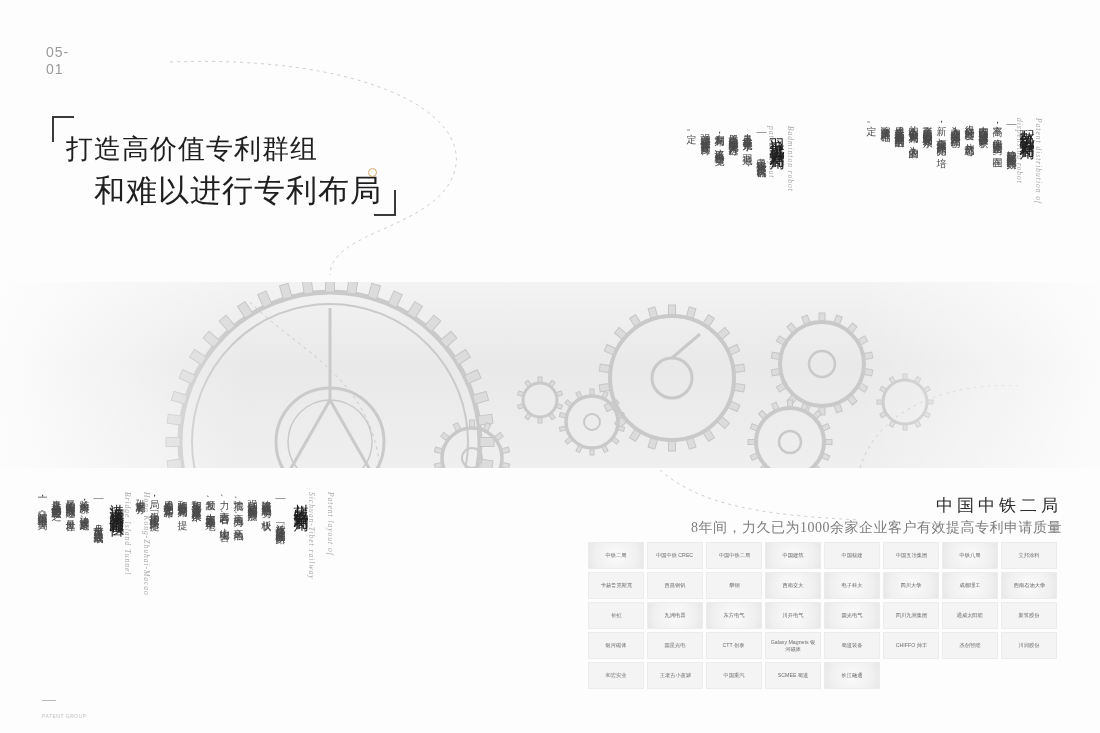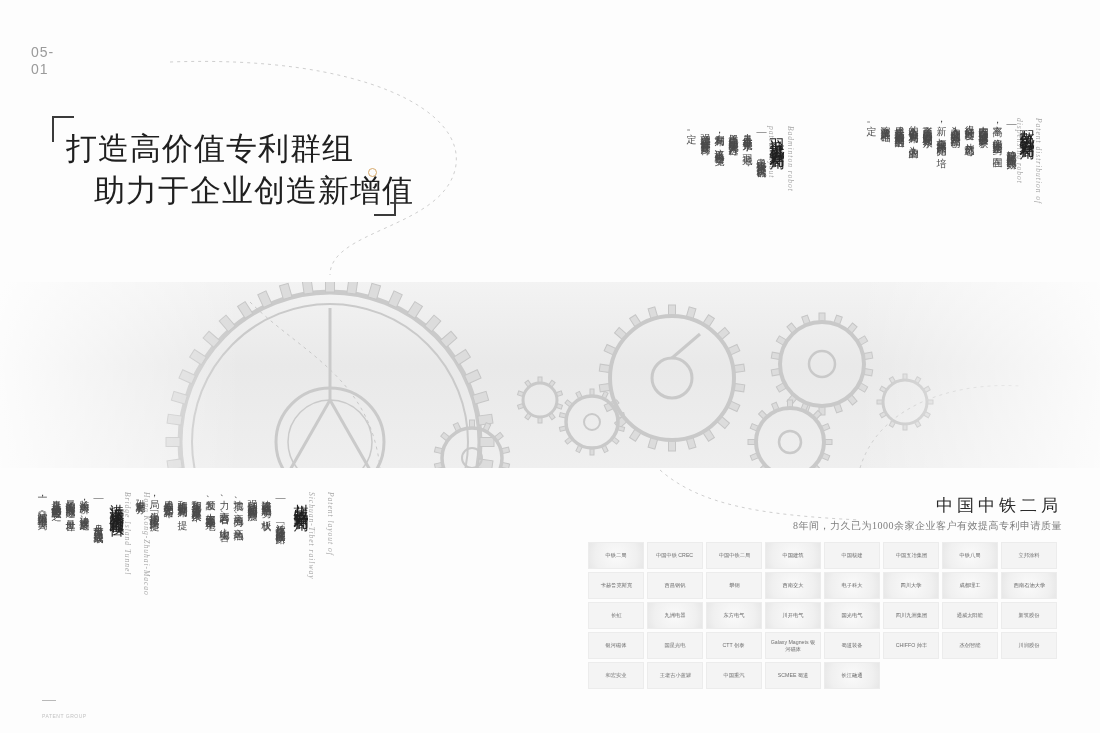--- a/index.html
+++ b/index.html
@@ -12,21 +12,21 @@
   .page {
     position: relative;
     width: 1100px; height: 733px;
     background: #fdfdfd;
     overflow: hidden;
   }
 
   
   .page-num {
     position: absolute;
-    left: 31px; top: 44px;
+    left: 46px; top: 44px;
     font-family: "Liberation Sans", sans-serif;
     font-size: 14px;
     line-height: 17px;
     color: #9a9a9a;
     letter-spacing: 1px;
   }
 
   
   .headline {
     position: absolute;
@@ -42,21 +42,21 @@
     border-top: 2px solid #3a3a3a;
   }
   .headline .bracket-br {
     position: absolute;
     left: 322px; top: 62px;
     width: 22px; height: 26px;
     border-right: 2px solid #3a3a3a;
     border-bottom: 2px solid #3a3a3a;
   }
   .headline .line1 {
-    font-size: 31px;
+    font-size: 27px;
     line-height: 42px;
     letter-spacing: 1px;
     padding-left: 14px;
     white-space: nowrap;
   }
   .headline .line2 {
     font-size: 31px;
     line-height: 42px;
     letter-spacing: 1px;
     padding-left: 42px;
@@ -125,21 +125,21 @@
   .clients-title {
     position: absolute;
     right: 38px; top: 494px;
     font-size: 17px;
     letter-spacing: 4px;
     color: #2a2a2a;
   }
   .clients-sub {
     position: absolute;
     right: 38px; top: 519px;
-    font-size: 10px;
+    font-size: 14px;
     letter-spacing: 0.5px;
     color: #7d7d7d;
   }
   .logo-grid {
     position: absolute;
     left: 588px; top: 542px;
     width: 484px;
     display: flex;
     flex-wrap: wrap;
     gap: 3px;
@@ -198,21 +198,21 @@
   </svg>
 
   <div class="page-num">
     <div>05-</div>
     <div>01</div>
   </div>
 
   <div class="headline">
     <div class="bracket-tl"></div>
     <div class="line1">打造高价值专利群组</div>
-    <div class="line2">助力于企业创造新增值</div>
+    <div class="line2">和难以进行专利布局</div>
     <div class="bracket-br"></div>
     <div class="dot-marker"></div>
   </div>
 
   <div class="vcol latin" style="right:52px; top:118px; height:110px;">Patent distribution of dispensing robot</div>
   <div class="vcol title" style="right:62px; top:118px; height:150px;">配药机器人专利布局</div>
   <div class="vcol body" style="right:80px; top:118px; height:160px;">— 静脉用配药机器人配药效</div>
   <div class="vcol body" style="right:94px; top:118px; height:160px;">率高，能保障安全用药，在国</div>
   <div class="vcol body" style="right:108px; top:118px; height:160px;">内高端医疗器械展会参展中获</div>
   <div class="vcol body" style="right:122px; top:118px; height:160px;">得良好的首发，从创意已可</div>

